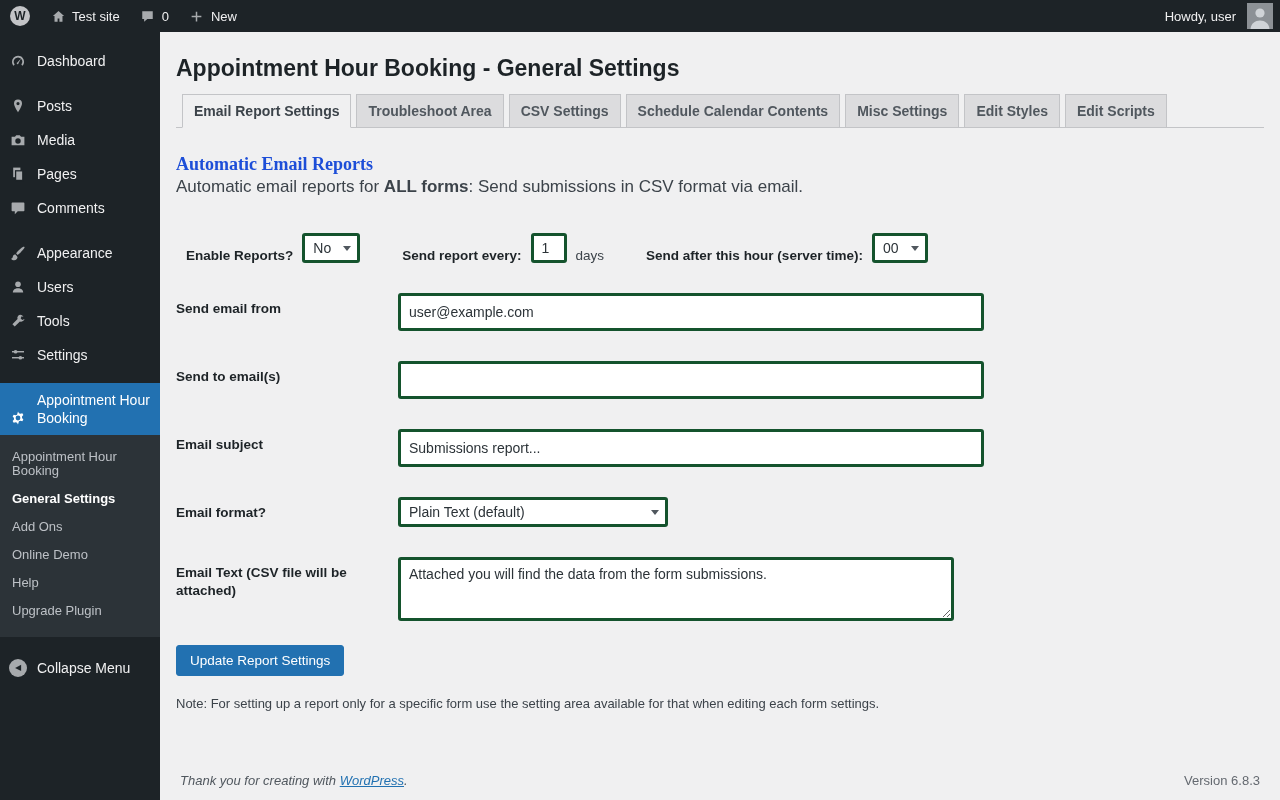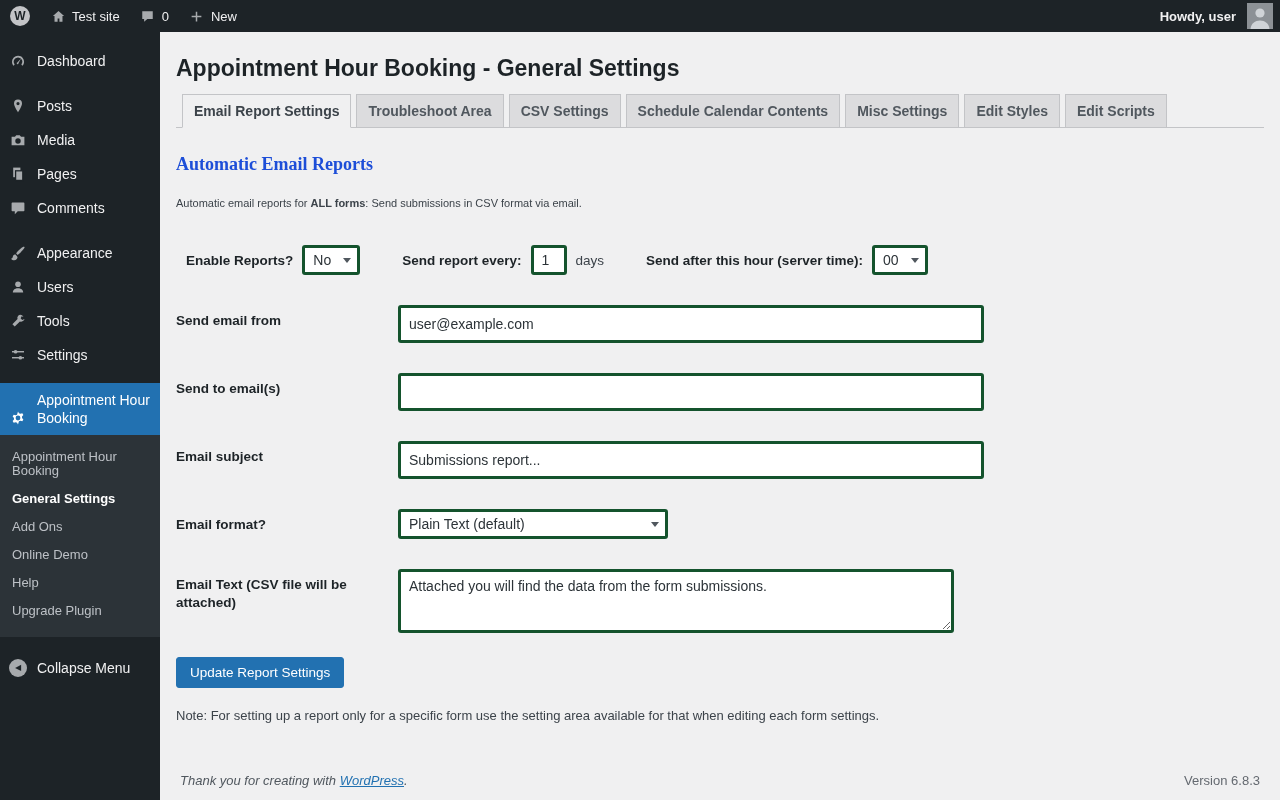--- a/index.html
+++ b/index.html
@@ -7,21 +7,21 @@
   body { font-family:"Liberation Sans", sans-serif; background:#f0f0f1; color:#1d2327; position:relative; }
 
   
   .admin-bar { position:absolute; top:0; left:0; width:1280px; height:32px; background:#1d2327;
     color:#f0f0f1; display:flex; align-items:stretch; font-size:13px; z-index:50; }
   .ab-item { display:flex; align-items:center; gap:6px; padding:0 10px; cursor:pointer; }
   .wp-logo { width:20px; height:20px; border-radius:50%; background:#c3c4c7; color:#1d2327;
     display:flex; align-items:center; justify-content:center; font-size:12px; font-weight:700; }
   .ab-icon { width:16px; height:16px; display:flex; align-items:center; justify-content:center; color:#a7aaad; }
   .ab-icon svg { width:15px; height:15px; fill:currentColor; }
-  .ab-right { margin-left:auto; display:flex; align-items:center; gap:8px; padding-right:7px;font-weight:bold; }
+  .ab-right { margin-left:auto; display:flex; align-items:center; gap:8px; padding-right:7px; }
   .avatar { width:26px; height:26px; background:#8c9196; position:relative; overflow:hidden; flex:0 0 26px; }
   .avatar svg { width:26px; height:26px; fill:#cfd3d7; }
 
   
   .sidebar { position:absolute; top:32px; left:0; bottom:0; width:160px; background:#1d2327;
     padding-top:12px; font-size:14px; }
   .menu-item { display:flex; align-items:flex-end; gap:9px; padding:8px 8px; color:#f0f0f1;
     line-height:18px; cursor:pointer; }
   .mi-icon { width:20px; flex:0 0 20px; height:18px; display:flex; align-items:center;
     justify-content:center; color:#a7aaad; }
@@ -42,24 +42,24 @@
   h1.page-title { font-size:23px; font-weight:700; color:#1d2327; margin:14px 0 0; padding:9px 0 4px; }
 
   .tabs { margin-top:8px; border-bottom:1px solid #c3c4c7; padding-left:6px; display:flex; gap:5px;
     align-items:flex-end; }
   .tab { display:inline-flex; align-items:center; padding:8px 11px; background:#dcdcde;
     border:1px solid #c3c4c7; margin-bottom:-1px; font-size:14px; font-weight:700; color:#50575e;
     cursor:pointer; text-decoration:none; line-height:16px; white-space:nowrap; }
   .tab.active { background:#f0f0f1; border-bottom-color:#f0f0f1; color:#3c434a; }
 
   h2.section-title { font-size:18px; font-weight:700; color:#1d4ed8; margin-top:26px;font-family:Liberation Serif, serif; }
-  p.intro { font-size:11px; color:#3c434a; margin-top:22px; }
+  p.intro { font-size:17px; color:#3c434a; margin-top:2px; }
 
   .inline-row { display:flex; align-items:center; gap:42px; margin-top:36px; padding-left:10px; }
-  .grp { display:flex; align-items:center; gap:9px; }
+  .grp { display:flex; align-items:flex-end; gap:9px; }
   .lbl { font-weight:700; font-size:13.5px; color:#1d2327; white-space:nowrap; }
   .after-text { font-size:13.5px; color:#3c434a; }
 
   select, input[type="text"], textarea { font-family:"Liberation Sans", sans-serif; background:#fff;
     border:3px solid #14532d; border-radius:3px; font-size:14px; color:#2c3338; }
   .select-wrap { position:relative; display:inline-flex; }
   select { height:30px; padding:0 26px 0 8px; appearance:none; -webkit-appearance:none; cursor:pointer; }
   .select-wrap::after { content:""; position:absolute; right:9px; top:13px; width:0; height:0;
     border:4px solid transparent; border-top:5px solid #50575e; pointer-events:none; }
   .small-input { width:36px; height:30px; padding:0 8px; }

